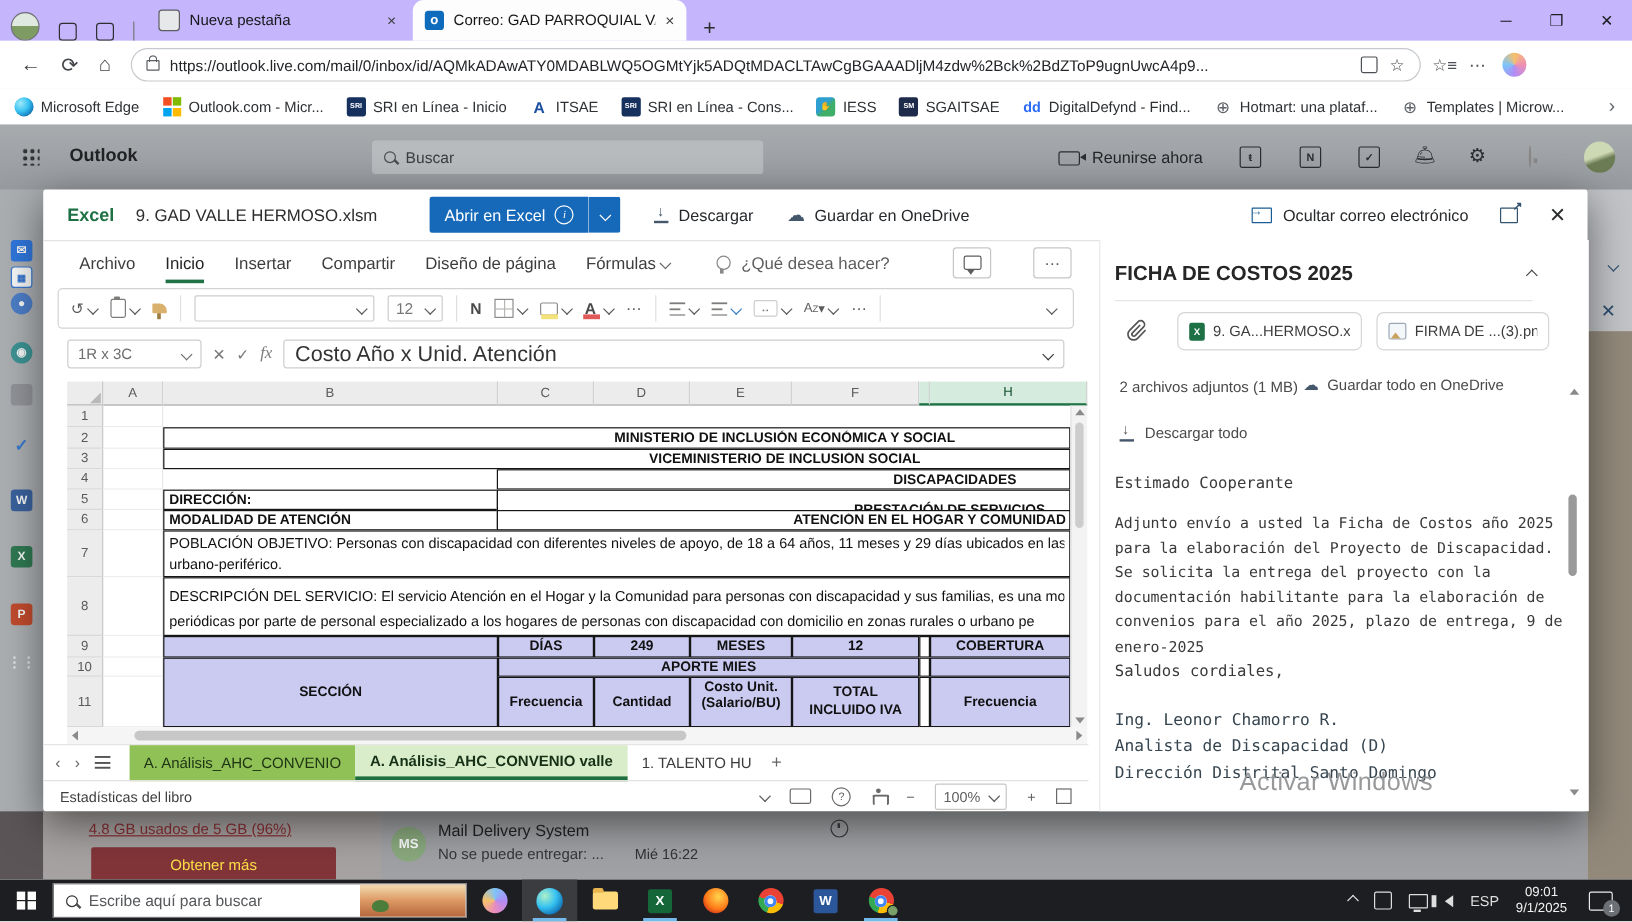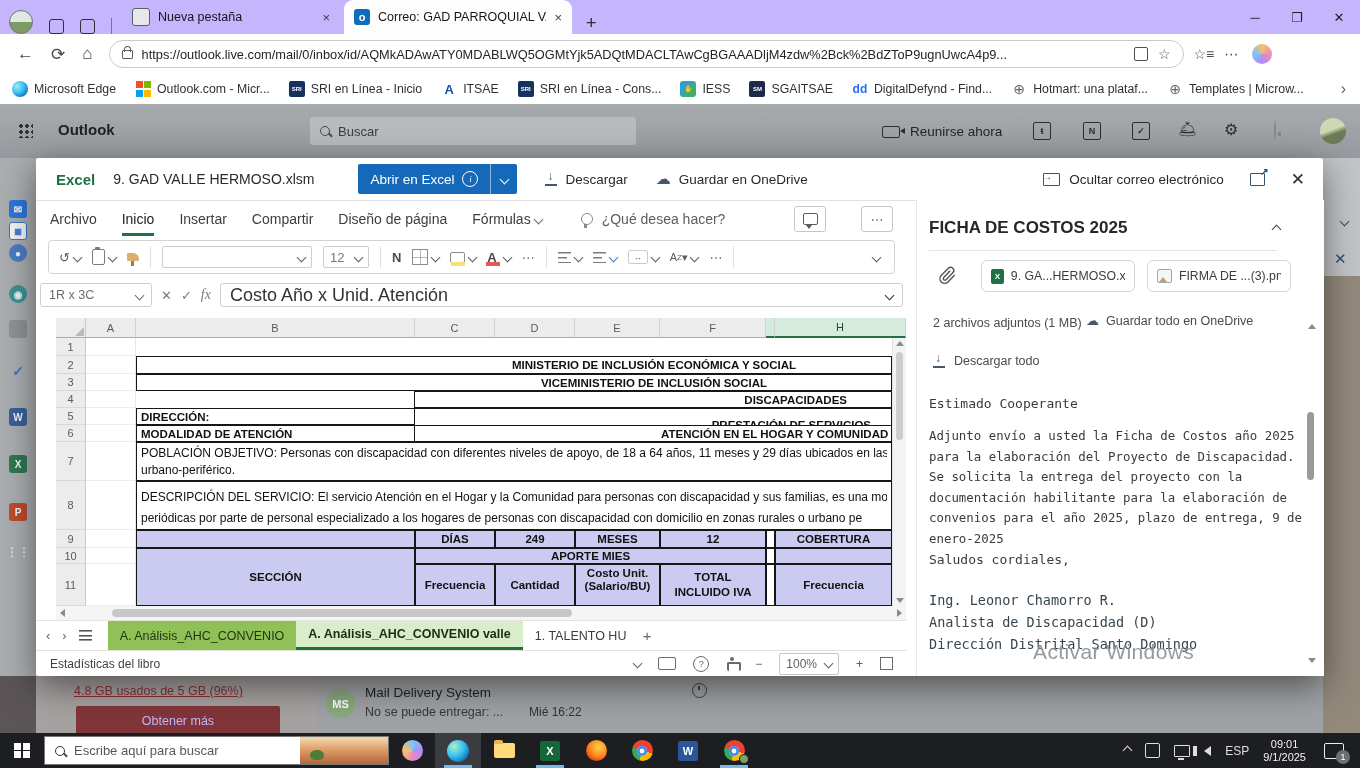--- a/index.html
+++ b/index.html
@@ -71,21 +71,21 @@
 
   
   #rail{position:absolute;left:0;top:54px;width:36px;height:518px;background:#abaeb1}
   .rlic{position:absolute;left:9px;width:18px;height:18px;opacity:.88;border-radius:3px;display:flex;align-items:center;justify-content:center;font-size:10px;font-weight:700;color:#fff;box-sizing:border-box}
 
   
   #bstrip{position:absolute;left:0;top:572px;width:1360px;height:57px;background:#9fa1a4;overflow:hidden}
   #bstrip-left{position:absolute;left:0;top:0;width:36px;height:57px;background:#5b5557}
   #storagepanel{position:absolute;left:36px;top:0;width:282px;height:57px;background:#a6a2a1}
   #storage{position:absolute;left:38px;top:8px;font-size:12.5px;color:#8b2f33;text-decoration:underline}
-  #getmore{position:absolute;left:40px;top:30px;width:204px;height:30px;background:#823539;color:#c4b5fd;font-size:12.5px;display:flex;align-items:center;justify-content:center;border-radius:2px}
+  #getmore{position:absolute;left:40px;top:30px;width:204px;height:30px;background:#823539;color:#fde047;font-size:12.5px;display:flex;align-items:center;justify-content:center;border-radius:2px}
   #msavatar{position:absolute;left:326px;top:13px;width:29px;height:29px;border-radius:50%;background:#8aa97e;color:#fefefe;font-size:11px;font-weight:700;display:flex;align-items:center;justify-content:center}
   #msgsender{position:absolute;left:365px;top:9px;font-size:13.5px;color:#1f2123}
   #msgprev{position:absolute;left:365px;top:29px;font-size:12.5px;color:#35373a}
   #msgtime{position:absolute;left:529px;top:29px;font-size:12px;color:#303234}
   .clockic{position:absolute;left:692px;top:7px;width:13px;height:13px;border:1.5px solid #3b3d40;border-radius:50%}
   .clockic:after{content:"";position:absolute;left:5px;top:2px;width:1.5px;height:4px;background:#3b3d40}
   #bstrip-right{position:absolute;left:880px;top:0;width:480px;height:57px;
     background:linear-gradient(90deg,#564a50,#6b6166 38%,#8e8e91 72%,#9fa0a3)}
   #wm2{position:absolute;left:155px;top:6px;font-size:15px;color:#c7c8ca}
 
@@ -112,21 +112,21 @@
   .cloudic{font-size:15px;color:#44576b}
   #hidemail{margin-left:auto;display:flex;align-items:center;gap:9px;font-size:13.5px;color:#26292c}
   .hideic{width:15px;height:11px;border:1.5px solid #1a5c94;border-radius:1px;position:relative}
   .hideic:before{content:"→";position:absolute;left:-2px;top:-3px;font-size:10px;color:#1a5c94;font-weight:700}
   .popout{width:13px;height:11px;border:1.5px solid #33536e;border-radius:1px;position:relative;margin-left:26px}
   .popout:before{content:"↗";position:absolute;right:-5px;top:-8px;font-size:10px;color:#33536e;font-weight:700}
   #vclose{margin:0 18px 0 26px;font-size:17px;color:#2c2e30}
 
   
   #xl{position:absolute;left:0;top:42px;width:871px;height:476px}
-  #ribbon{position:absolute;top:0;left:0;right:0;height:38px;display:flex;align-items:center;padding-left:14px;gap:25px;font-size:14px;color:#3d3d3d}
+  #ribbon{position:absolute;top:0;left:0;right:0;height:38px;display:flex;align-items:center;padding-left:30px;gap:25px;font-size:14px;color:#3d3d3d}
   .rtab{position:relative;height:38px;display:flex;align-items:center}
   .rtab.active{font-weight:400;color:#222}
   .rtab.active:after{content:"";position:absolute;left:0;right:0;bottom:2px;height:3px;background:#217346}
   .bulb{width:10px;height:10px;border:1.5px solid #8a8886;border-radius:50%;position:relative}
   .bulb:after{content:"";position:absolute;left:2.6px;top:10px;width:3px;height:4px;background:#8a8886}
   #tellme{color:#605e5c;margin-left:-16px}
   .rbtn{width:30px;height:24px;border:1px solid #c8c6c4;border-radius:3px;display:flex;align-items:center;justify-content:center;color:#5f5d5b;font-size:13px}
   .cmt{width:13px;height:10px;border:1.4px solid #5f5d5b;border-radius:2px;position:relative}
   .cmt:after{content:"";position:absolute;left:2px;bottom:-5px;border-left:3px solid transparent;border-right:3px solid transparent;border-top:4px solid #5f5d5b}
 
@@ -138,21 +138,21 @@
     linear-gradient(#b9b7b5,#b9b7b5) 50% 0/1px 100% no-repeat,
     linear-gradient(#b9b7b5,#b9b7b5) 0 50%/100% 1px no-repeat}
   .fillic{width:13px;height:9px;border:1.5px solid #8e8c8a;transform:rotate(0.0deg);border-radius:2px}
   .ubar{display:inline-block;width:14px;height:4px;margin-left:-14px;transform:translateY(7px)}
   .lines3{width:13px;height:11px;background:linear-gradient(#7e7c7a,#7e7c7a) 0 0/100% 1.5px no-repeat,linear-gradient(#7e7c7a,#7e7c7a) 0 5px/70% 1.5px no-repeat,linear-gradient(#7e7c7a,#7e7c7a) 0 10px/100% 1.5px no-repeat}
   .clipb{width:11px;height:14px;border:1.4px solid #7e7c7a;border-radius:2px;position:relative}
   .clipb:before{content:"";position:absolute;left:2px;top:-3px;width:5px;height:2.5px;background:#7e7c7a;border-radius:1px}
   .brush{width:12px;height:8px;background:#d9b06c;border-radius:1px 6px 1px 1px;position:relative}
   .brush:after{content:"";position:absolute;left:4px;top:8px;width:3px;height:5px;background:#9c7b42}
 
-  #fbar{position:absolute;top:78px;left:0;right:0;height:34px;display:flex;align-items:center;padding:0 4px;gap:9px;box-sizing:border-box}
+  #fbar{position:absolute;top:78px;left:0;right:0;height:34px;display:flex;align-items:center;padding:0 20px;gap:9px;box-sizing:border-box}
   #namebox{width:112px;height:24px;border:1px solid #d0cecc;border-radius:3px;display:flex;align-items:center;padding:0 8px;font-size:12.5px;color:#6d6d6d;box-sizing:border-box}
   .fico{color:#7a7a7a;font-size:13px}
   #fxtext{font-family:"Liberation Serif",serif;font-style:italic;font-size:14px;color:#7a7a7a}
   #finput{flex:1;height:24px;border:1px solid #d0cecc;border-radius:3px;display:flex;align-items:center;padding:0 9px;font-size:18px;color:#333;box-sizing:border-box}
 
   
   #grid{position:absolute;left:20px;top:118px;width:850px;height:288px;background:#fff}
   #colhdr{position:absolute;top:0;left:0;display:flex;height:20px;width:850px}
   .ch{background:#ececec;border-right:1px solid #d2d2d2;border-bottom:1px solid #ababab;color:#5a5a5a;font-size:11px;display:flex;align-items:center;justify-content:center;box-sizing:border-box}
   .ch.sel{background:#d5ebde;color:#14512e;border-bottom:2px solid #217346}

